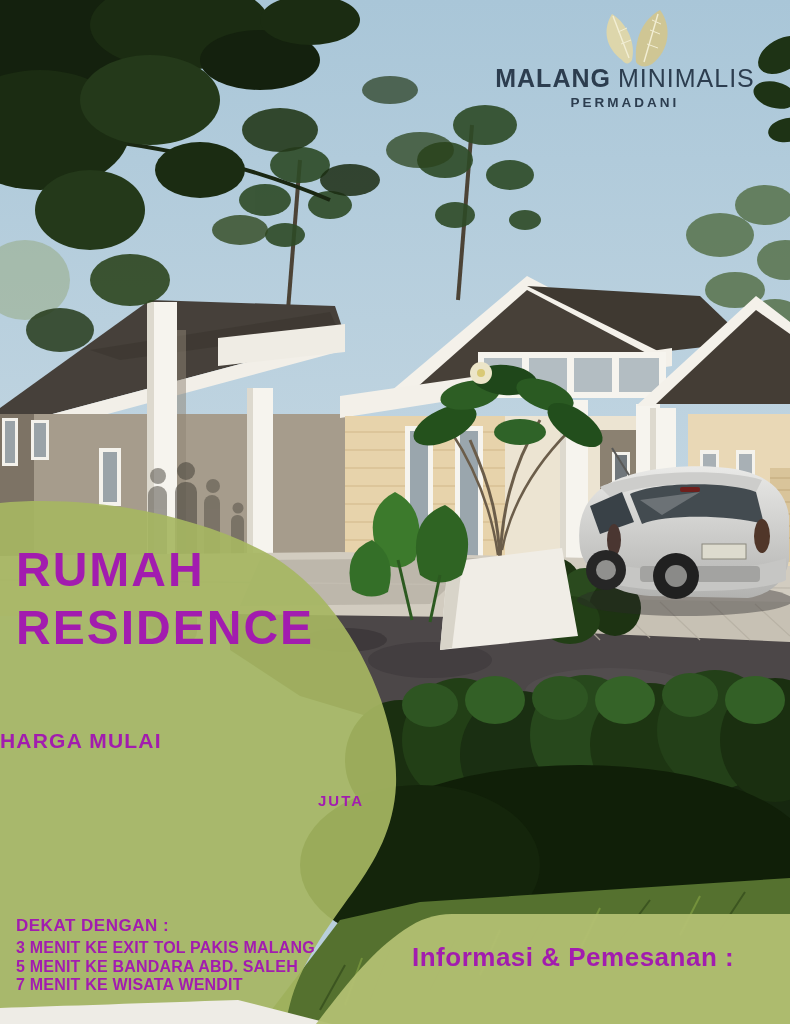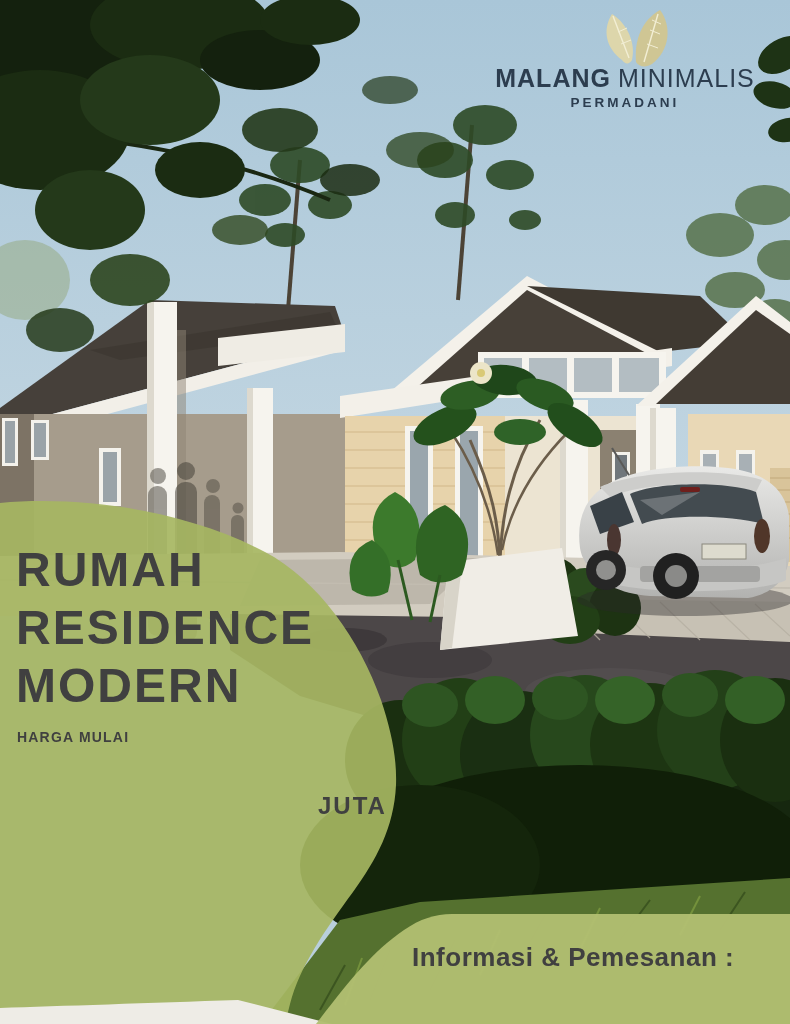--- a/index.html
+++ b/index.html
@@ -2,34 +2,34 @@
 <html><head>
 <meta charset="utf-8">
 <style>
   html,body{margin:0;padding:0;background:#2a2a2a;}
   .poster{
     position:relative;width:790px;height:1024px;overflow:hidden;
     font-family:"Liberation Sans",sans-serif;background:#b9cfdc;
   }
   .scene{position:absolute;inset:0;}
   .scene svg{display:block;}
-  .txt{position:absolute;color:#404040;}
+  .txt{position:absolute;color:#a21caf;}
   
   .brand{position:absolute;top:64px;left:470px;width:310px;text-align:center;color:#2c3d4f;}
   .brand-name{font-size:25px;letter-spacing:1px;white-space:nowrap;}
   .brand-name .primary{font-weight:700;margin-right:7px;}
   .brand-name .secondary{font-weight:300;}
   .brand-sub{font-size:13.5px;font-weight:700;letter-spacing:3px;margin-top:2px;}
   .logo-leaves{position:absolute;top:6px;left:592px;}
   
   .headline{left:16px;top:541px;font-size:48px;line-height:58px;font-weight:800;letter-spacing:2px;}
   
-  .price-label{left:17px;top:729px;font-size:14px;font-weight:800;letter-spacing:1.2px;}
+  .price-label{left:0;top:729px;font-size:21px;font-weight:800;letter-spacing:1.2px;}
   .price-amount{left:10px;top:734px;font-size:176px;font-weight:700;line-height:176px;letter-spacing:-2px;}
-  .price-unit{left:318px;top:792px;font-size:24px;font-weight:800;letter-spacing:2px;}
+  .price-unit{left:318px;top:792px;font-size:15px;font-weight:800;letter-spacing:2px;}
   
   .locations{left:16px;top:916px;}
   .loc-title{font-size:17px;font-weight:800;letter-spacing:.5px;margin-bottom:3px;}
   .loc-item{font-size:16px;font-weight:700;line-height:18.6px;letter-spacing:.2px;}
   
   .contact{left:412px;top:942px;font-size:26px;font-weight:600;letter-spacing:.5px;}
 </style>
 </head>
 <body>
 
@@ -332,22 +332,27 @@
     <path d="M58,24 L68,28 M55,38 L66,42 M60,14 L69,18" stroke="#f2eed4" stroke-width="1" fill="none"></path>
   </svg>
   <div class="brand">
     <div class="brand-name"><span class="primary">MALANG</span><span class="secondary">MINIMALIS</span></div>
     <div class="brand-sub">PERMADANI</div>
   </div>
 
   <div class="txt headline">
     <div>RUMAH</div>
     <div>RESIDENCE</div>
-    <div>MODERN</div>
   </div>
 
   <div class="txt price-label">HARGA MULAI</div>
   <div class="txt price-unit">JUTA</div>
 
+  <div class="txt locations">
+    <div class="loc-title">DEKAT DENGAN :</div>
+    <div class="loc-item">3 MENIT KE EXIT TOL PAKIS MALANG</div>
+    <div class="loc-item">5 MENIT KE BANDARA ABD. SALEH</div>
+    <div class="loc-item">7 MENIT KE WISATA WENDIT</div>
+  </div>
 
   <div class="txt contact">Informasi &amp; Pemesanan :</div>
 
 </div>
 
 </body></html>

